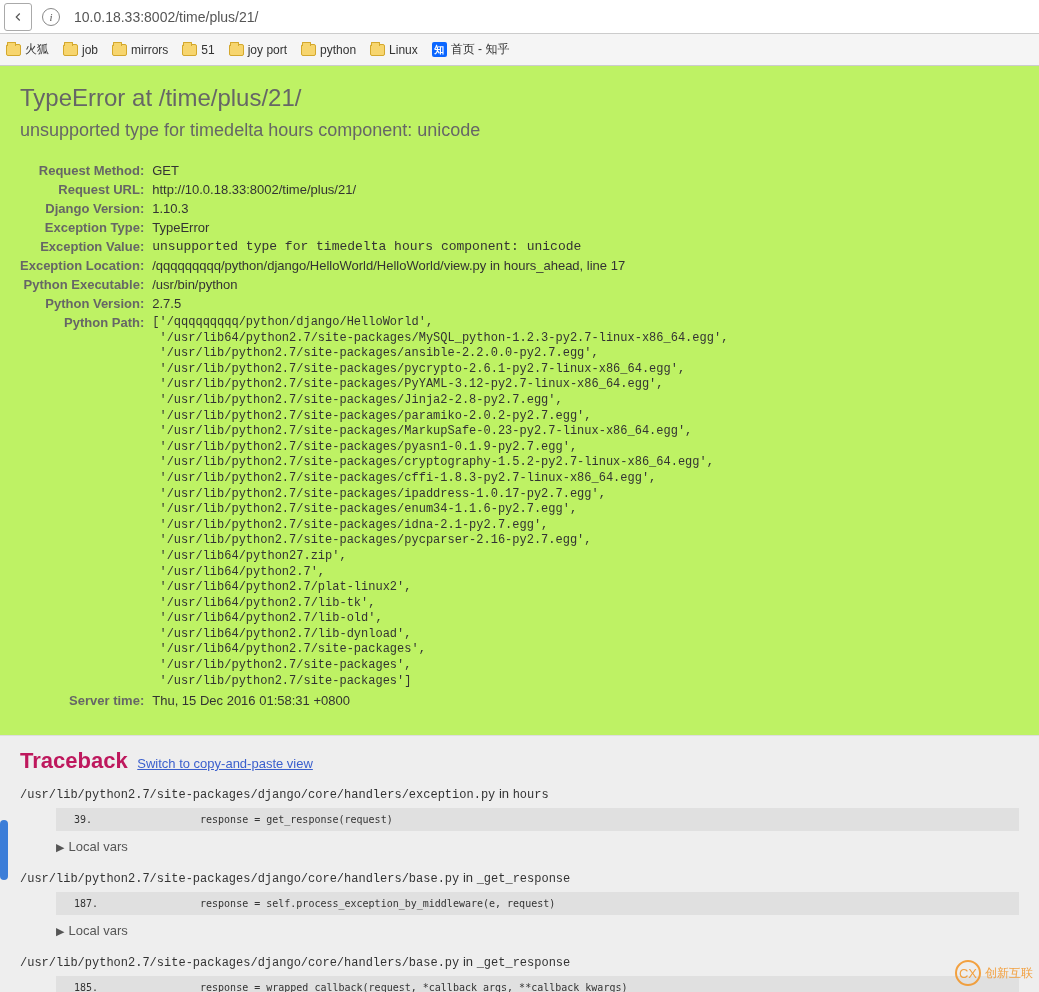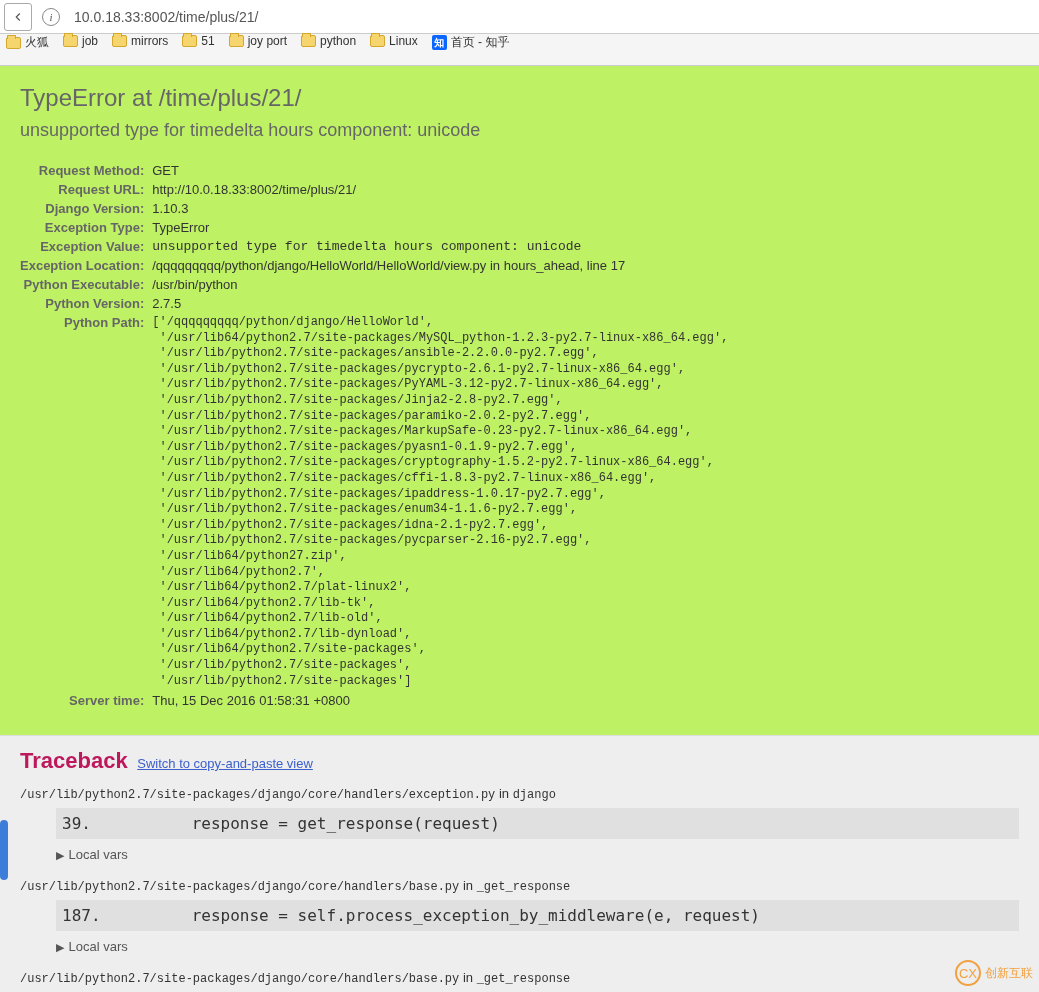--- a/index.html
+++ b/index.html
@@ -4,21 +4,21 @@
 <style>
   * { box-sizing: border-box; margin: 0; padding: 0; }
   body { font-family: "Segoe UI", Arial, sans-serif; font-size: 13px; color: #333; background: #fff; }
   
   
   .browser-bar { display: flex; align-items: center; height: 34px; border-bottom: 1px solid #ccc; background: #fff; padding: 0 4px; gap: 4px; }
   .back-btn { width: 28px; height: 28px; border: 1px solid #aaa; border-radius: 3px; display: flex; align-items: center; justify-content: center; color: #555; font-size: 16px; }
   .info-icon { width: 18px; height: 18px; border: 1px solid #888; border-radius: 50%; display: inline-flex; align-items: center; justify-content: center; font-size: 11px; font-style: italic; font-family: serif; color: #555; margin: 0 6px; }
   .url-bar { flex: 1; height: 26px; border: none; outline: none; font-size: 14px; color: #555; padding: 0 4px; }
   
-  .bookmarks-bar { display: flex; align-items: flex-start; height: 32px; border-bottom: 1px solid #ccc; background: #f5f5f5; padding: 0 6px; gap: 14px; font-size: 12px; color: #333; }
+  .bookmarks-bar { display: flex; align-items: center; height: 32px; border-bottom: 1px solid #ccc; background: #f5f5f5; padding: 0 6px; gap: 14px; font-size: 12px; color: #333; }
   .bookmark { display: flex; align-items: center; gap: 4px; cursor: pointer; }
   .folder-icon { width: 15px; height: 12px; background: #f7d56e; border: 1px solid #d4a82d; border-radius: 2px; position: relative; }
   .folder-icon::before { content: ""; position: absolute; top: -3px; left: 0; width: 7px; height: 3px; background: #f7d56e; border: 1px solid #d4a82d; border-bottom: none; border-radius: 1px 1px 0 0; }
   .zhihu-icon { width: 15px; height: 15px; background: #0a66ff; color: #fff; font-size: 10px; font-weight: bold; display: flex; align-items: center; justify-content: center; border-radius: 2px; }
   
   
   #summary { background: #bef264; padding: 18px 20px 25px 20px; border-bottom: 1px solid #ddd; }
   #summary h1 { font-size: 24px; font-weight: normal; color: #666; margin-bottom: 8px; }
   #summary h2 { font-size: 18px; font-weight: normal; color: #666; margin-bottom: 20px; }
   #summary table { border-collapse: collapse; }
@@ -29,21 +29,21 @@
   
   
   #traceback { background: #eee; padding: 12px 20px 20px 20px; }
   #traceback h2 { font-size: 22px; color: #be185d; display: inline; }
   .switch-link { color: #3b5fcd; text-decoration: underline; font-size: 13px; margin-left: 6px; cursor: pointer; }
   .frames { margin-top: 12px; }
   .frame { margin-bottom: 16px; }
   .frame-loc { font-size: 13px; color: #333; margin-bottom: 6px; }
   .frame-loc .mono { color: #333; }
   .frame-loc .in-word { color: #333; }
-  .code-context { background: #e0e0e0; padding: 6px 6px; margin: 4px 0 8px 36px; font-family: Consolas, monospace; font-size: 16px; color: #333; }
+  .code-context { background: #e0e0e0; padding: 6px 18px; margin: 4px 0 8px 36px; font-family: Consolas, monospace; font-size: 10px; color: #333; }
   .code-context .lineno { display: inline-block; width: 120px; }
   .local-vars { margin-left: 36px; margin-top: 6px; color: #555; font-size: 13px; cursor: pointer; }
   .tri { display: inline-block; margin-right: 4px; color: #555; font-size: 11px; }
   
   
   .watermark { position: fixed; right: 6px; bottom: 6px; font-size: 12px; color: #f39322; display: flex; align-items: center; gap: 4px; opacity: .85;}
   .watermark .logo { width: 26px; height: 26px; border: 2px solid #f39322; border-radius: 50%; display:flex; align-items:center; justify-content:center; font-weight:normal; color:#f39322; font-size:13px;}
   
   .scrollbar-left { position: fixed; left: 0; top: 820px; width: 8px; height: 60px; background: #3b7dd8; border-radius: 4px;}
 </style>
@@ -171,21 +171,21 @@
 
 <div id="traceback">
   <h2>Traceback</h2>
   <a class="switch-link">Switch to copy-and-paste view</a>
   
   <div class="frames">
     <div class="frame">
       <div class="frame-loc">
         <span class="mono">/usr/lib/python2.7/site-packages/django/core/handlers/exception.py</span>
         <span class="in-word">in</span>
-        <span class="mono">django</span>
+        <span class="mono">hours</span>
       </div>
       <div class="code-context">
         <span class="lineno">39.</span><span>            response = get_response(request)</span>
       </div>
       <div class="local-vars"><span class="tri">▶</span><span>Local vars</span></div>
     </div>
 
     <div class="frame">
       <div class="frame-loc">
         <span class="mono">/usr/lib/python2.7/site-packages/django/core/handlers/base.py</span>

